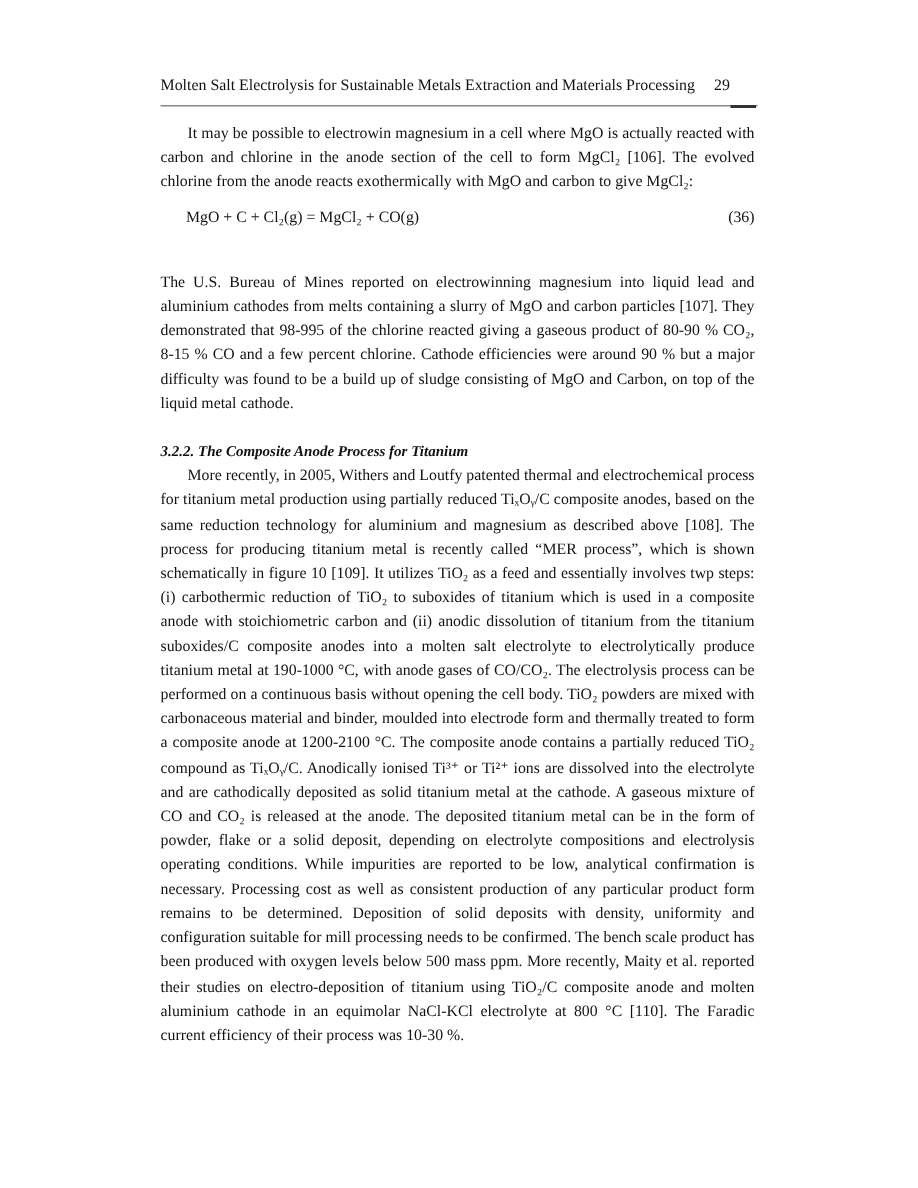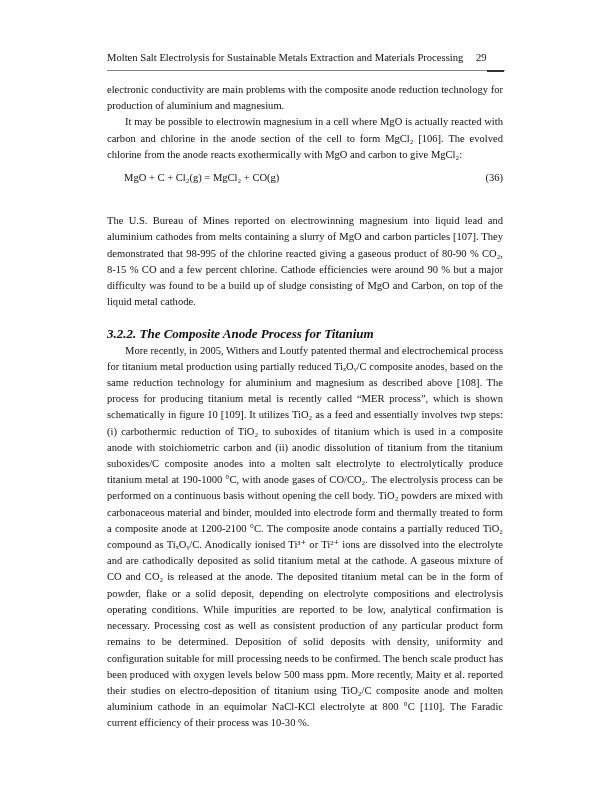--- a/index.html
+++ b/index.html
@@ -12,34 +12,33 @@
   .rule-mark { position: absolute; left: 487px; top: 70px; width: 17px; height: 2px; background: #333; }
   .content { position: absolute; left: 107px; top: 82px; width: 396px;
              font-size: 10.55px; line-height: 16.2px; }
   .content p { margin: 0; text-align: justify; }
   .content p.indent { text-indent: 18px; }
   .eq { display: flex; justify-content: space-between; padding-left: 17px; margin: 0; }
   .eq1 { margin-top: 7px; }
   .eq2 { margin-top: 11px; }
   .gap-after-eq { height: 27px; }
   .gap-section { height: 16px; }
-  h3 { font-size: 13px; font-weight: bold; font-style: italic; margin: 0; line-height: 16.2px; }
+  h3 { font-size: 10px; font-weight: bold; font-style: italic; margin: 0; line-height: 16.2px; }
 </style>
 </head>
 <body>
 
 <div class="header">
   <span class="title">Molten Salt Electrolysis for Sustainable Metals Extraction and Materials Processing</span>
   <span>29</span>
 </div>
 <div class="rule"></div>
 <div class="rule-mark"></div>
 
 <div class="content">
-  <p>electronic conductivity are main problems with the composite anode reduction technology for production of aluminium and magnesium.</p>
   <p class="indent">It may be possible to electrowin magnesium in a cell where MgO is actually reacted with carbon and chlorine in the anode section of the cell to form MgCl₂ [106]. The evolved chlorine from the anode reacts exothermically with MgO and carbon to give MgCl₂:</p>
 
   <div class="eq eq1">
     <span>MgO + C + Cl₂(g) = MgCl₂ + CO(g)</span>
     <span>(36)</span>
   </div>
   <div class="gap-after-eq"></div>
 
   <p>The U.S. Bureau of Mines reported on electrowinning magnesium into liquid lead and aluminium cathodes from melts containing a slurry of MgO and carbon particles [107]. They demonstrated that 98-995 of the chlorine reacted giving a gaseous product of 80-90 % CO₂, 8-15 % CO and a few percent chlorine. Cathode efficiencies were around 90 % but a major difficulty was found to be a build up of sludge consisting of MgO and Carbon, on top of the liquid metal cathode.</p>
   <div class="gap-section"></div>

